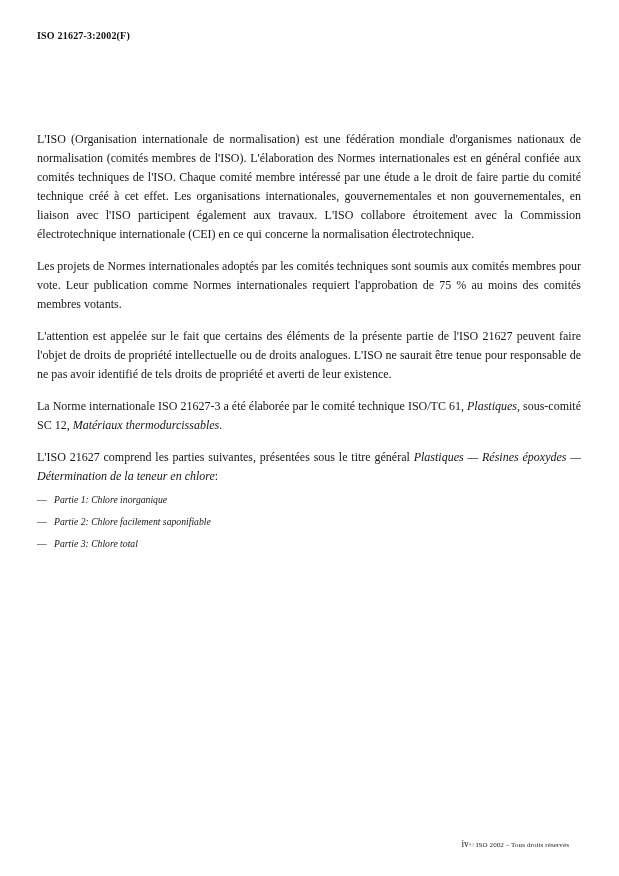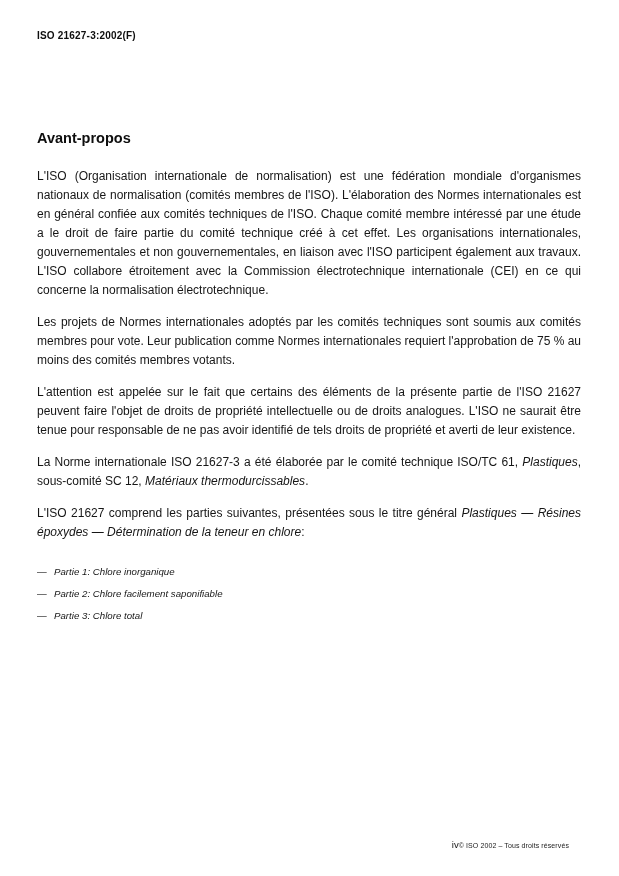--- a/index.html
+++ b/index.html
@@ -5,21 +5,21 @@
   html, body {
     margin: 0;
     padding: 0;
     background: #ffffff;
   }
   .page {
     position: relative;
     width: 619px;
     height: 876px;
     background: #ffffff;
-    font-family: Liberation Sans, sans-serif;
+    font-family: Liberation Serif, serif;
     color: #161616;
     overflow: hidden;
   }
   .doc-header {
     position: absolute;
     top: 30px;
     left: 37px;
     font-size: 10px;
     font-weight: bold;
     letter-spacing: 0.2px;
@@ -38,21 +38,21 @@
     margin: 0 0 20px 0;
     line-height: 17px;
   }
   p.body {
     font-size: 12px;
     line-height: 19px;
     text-align: justify;
     margin: 0 0 13px 0;
   }
   p.body.tight {
-    margin-bottom: 24px;
+    margin-bottom: 8px;
   }
   .hlist {
     margin-top: 0;
   }
   .hitem {
     display: flex;
     align-items: flex-start;
     font-size: 9.7px;
     line-height: 11.8px;
     margin: 0 0 10px 0;
@@ -89,21 +89,20 @@
 </style>
 </head>
 <body>
 
 <div class="page">
 
   <div class="doc-header">ISO 21627-3:2002(F)</div>
 
   <div class="content">
 
-    <h1 class="title">Avant-propos</h1>
 
     <p class="body">L'ISO (Organisation internationale de normalisation) est une fédération mondiale d'organismes nationaux de normalisation (comités membres de l'ISO). L'élaboration des Normes internationales est en général confiée aux comités techniques de l'ISO. Chaque comité membre intéressé par une étude a le droit de faire partie du comité technique créé à cet effet. Les organisations internationales, gouvernementales et non gouvernementales, en liaison avec l'ISO participent également aux travaux. L'ISO collabore étroitement avec la Commission électrotechnique internationale (CEI) en ce qui concerne la normalisation électrotechnique.</p>
 
 
     <p class="body">Les projets de Normes internationales adoptés par les comités techniques sont soumis aux comités membres pour vote. Leur publication comme Normes internationales requiert l'approbation de 75 % au moins des comités membres votants.</p>
 
     <p class="body">L'attention est appelée sur le fait que certains des éléments de la présente partie de l'ISO 21627 peuvent faire l'objet de droits de propriété intellectuelle ou de droits analogues. L'ISO ne saurait être tenue pour responsable de ne pas avoir identifié de tels droits de propriété et averti de leur existence.</p>
 
     <p class="body"><span>La Norme internationale ISO 21627-3 a été élaborée par le comité technique ISO/TC 61, </span><em>Plastiques</em><span>, sous-comité SC 12, </span><em>Matériaux thermodurcissables</em><span>.</span></p>
 

